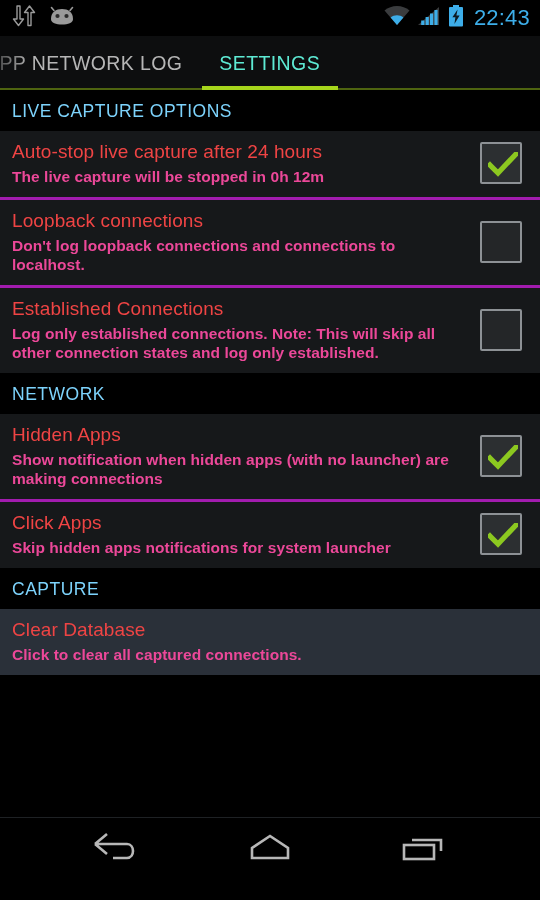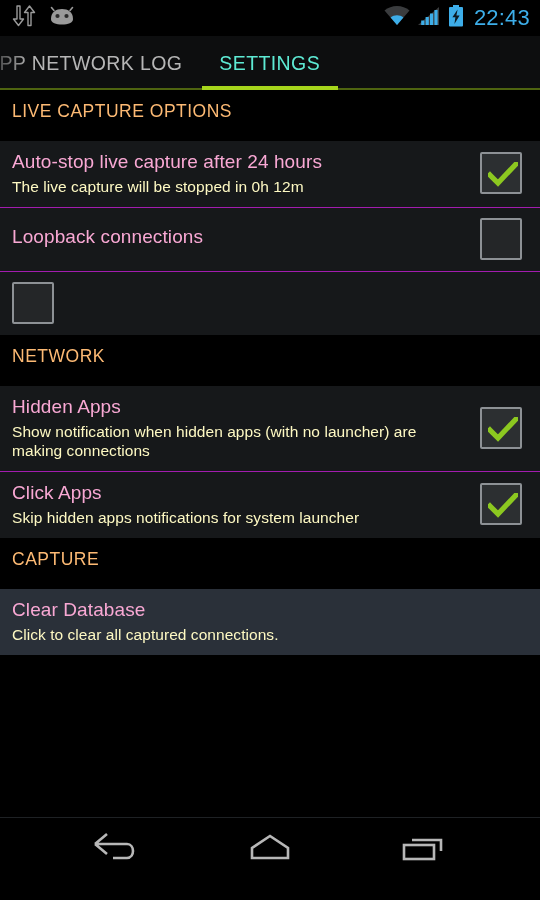--- a/index.html
+++ b/index.html
@@ -93,53 +93,54 @@
 
   
   .content {
     flex: 1 1 auto;
     overflow: hidden;
     background: #000000;
   }
 
   .section-header {
     background: #000000;
-    color: #fdba74;
+    color: #7dd3fc;
     font-size: 17.5px;
     letter-spacing: 0.5px;
-    padding: 11px 0 19px 12px;
+    padding: 11px 0 9px 12px;
   }
 
   .row {
     position: relative;
     background: #16181a;
     display: flex;
     align-items: center;
     padding: 9px 12px 11px 12px;
     min-height: 64px;
-    border-top: 1px solid #a21caf;
+    border-top: 3px solid #a21caf;
   }
   .row:first-child { border-top: none; }
   .row.no-divider { border-top: none; }
   .row-highlight { background: #2a3039; border-top: none; }
 
   .row-text { flex: 1 1 auto; padding-right: 12px; min-width: 0; }
 
   .row-title {
-    color: #f9a8d4;
+    color: #ef4444;
     font-size: 19px;
     line-height: 24px;
     letter-spacing: 0.1px;
     margin-bottom: 3px;
   }
   .row-summary {
-    color: #fef9c3;
+    color: #ec4899;
     font-size: 15.5px;
     line-height: 19px;
     letter-spacing: 0.05px;
+    font-weight: bold;
   }
 
   
   .checkbox {
     flex: 0 0 auto;
     width: 42px;
     height: 42px;
     border: 2px solid #8d9195;
     border-radius: 2px;
     background: #2c2f31;
@@ -237,28 +238,33 @@
       <div class="checkbox">
         <svg width="30" height="26" viewBox="0 0 30 26">
           <path d="M2 13 L10 21 L28 2" fill="none" stroke="#8cc820" stroke-width="5.2" stroke-linecap="square" stroke-linejoin="miter"></path>
         </svg>
       </div>
     </div>
 
     <div class="row">
       <div class="row-text">
         <div class="row-title">Loopback connections</div>
+        <div class="row-summary">Don't log loopback connections and connections to localhost.</div>
       </div>
       <div class="checkbox unchecked">
         
       </div>
     </div>
 
 
     <div class="row">
+      <div class="row-text">
+        <div class="row-title">Established Connections</div>
+        <div class="row-summary">Log only established connections. Note: This will skip all other connection states and log only established.</div>
+      </div>
       <div class="checkbox unchecked">
         
       </div>
     </div>
 
     <div class="section-header">NETWORK</div>
 
     <div class="row no-divider">
       <div class="row-text">
         <div class="row-title">Hidden Apps</div>

